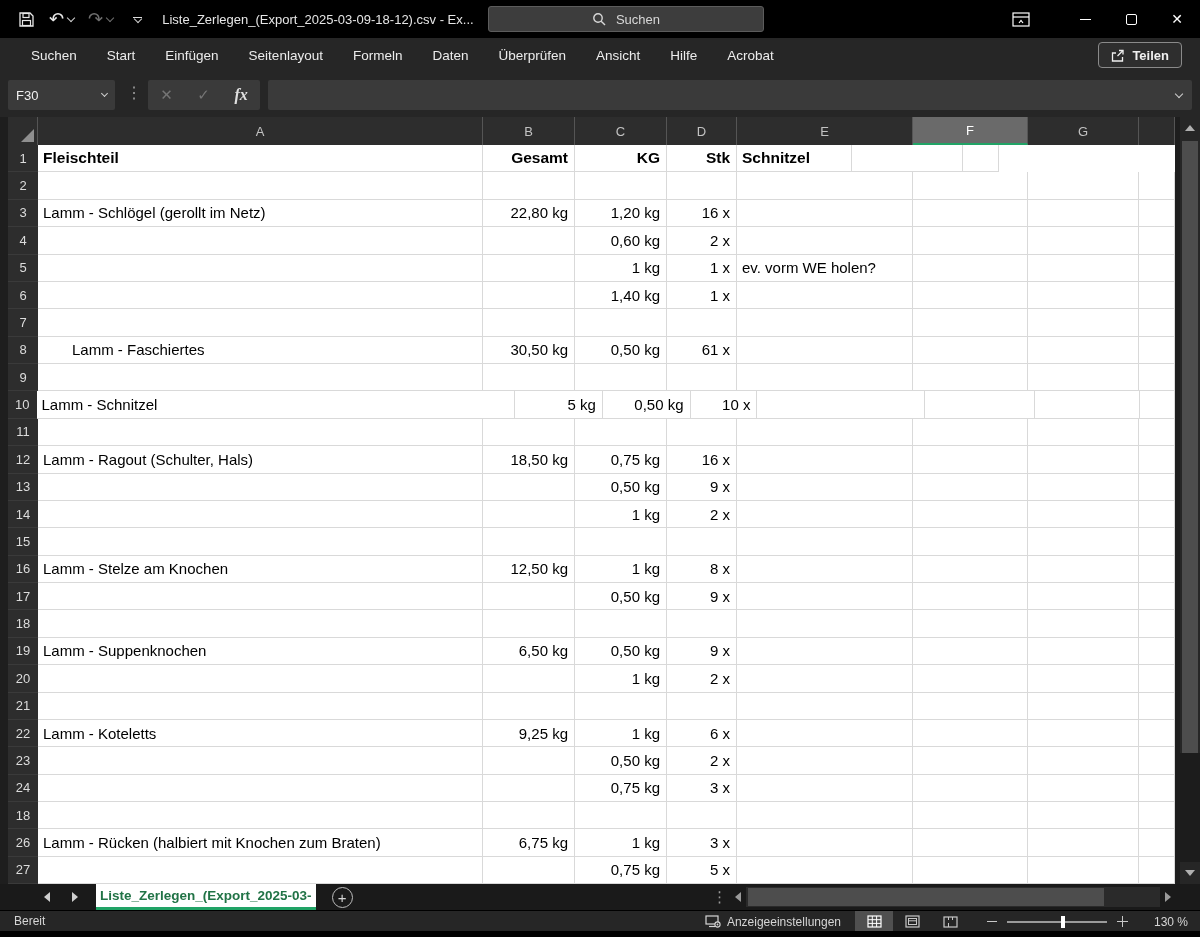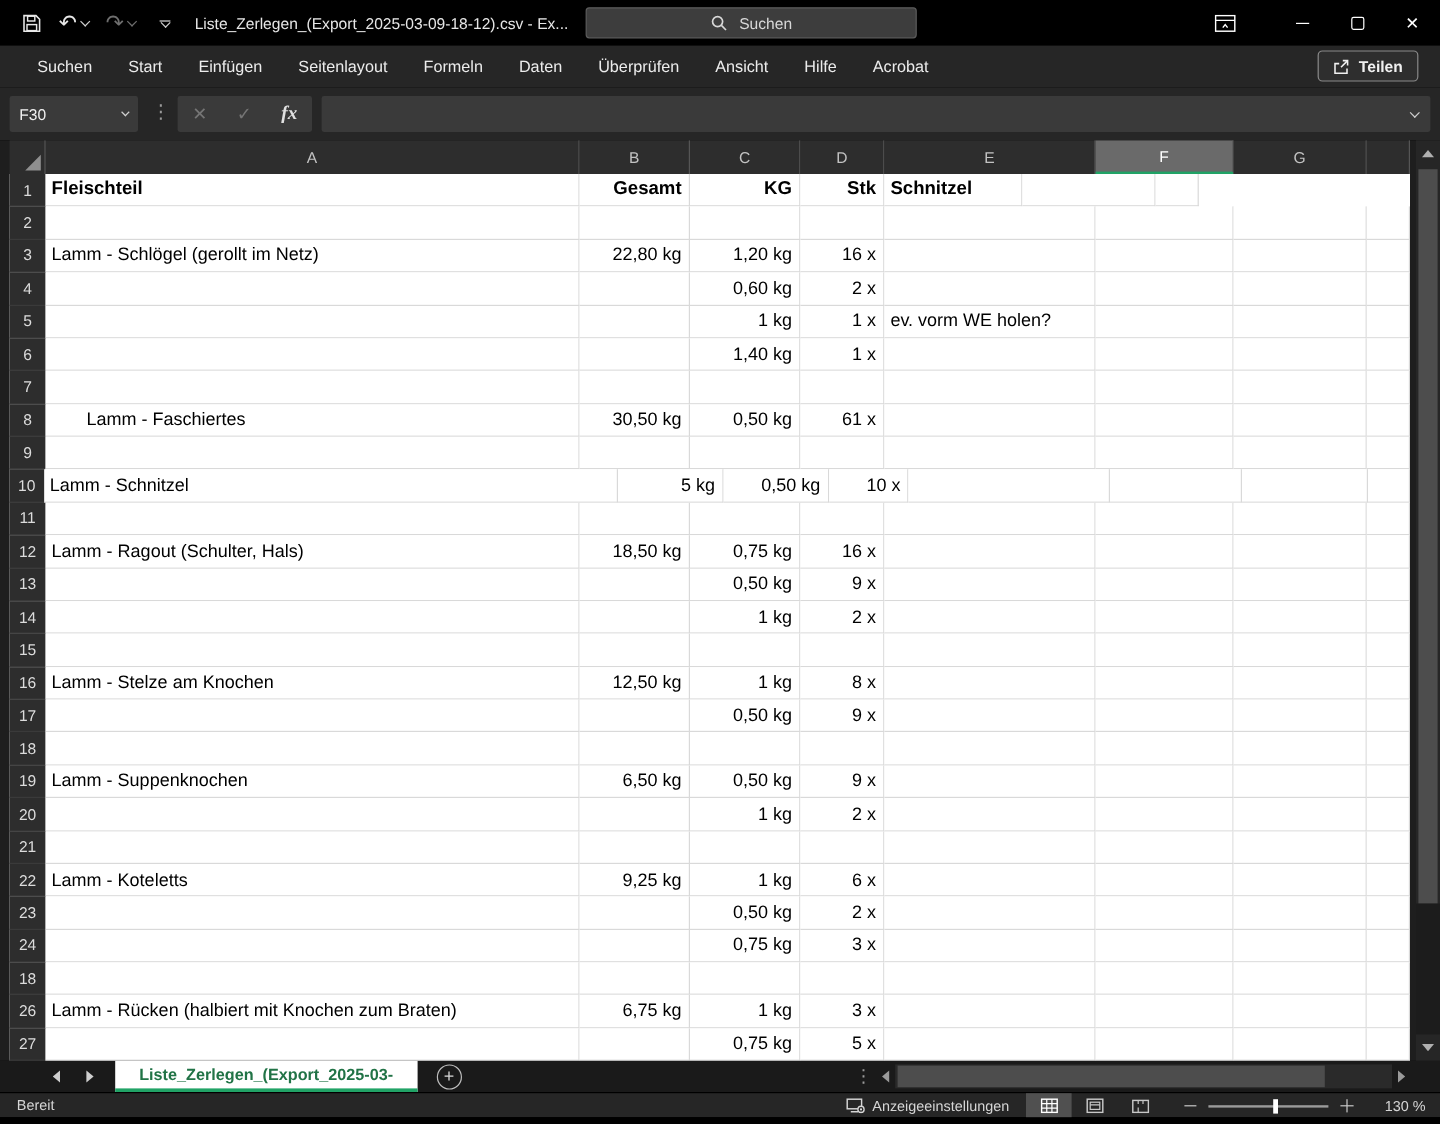--- a/index.html
+++ b/index.html
@@ -82,21 +82,21 @@
   .tri-down { width:0; height:0; border-left:5px solid transparent; border-right:5px solid transparent; border-top:6px solid #b0b0b0; }
   .vs-thumb { position:absolute; left:2px; top:24px; width:16px; height:612px; background:#4d4d4d; }
   .vs-track-low { position:absolute; left:0; top:636px; width:20px; height:109px; background:#1c1c1c; }
 
   
   .sheetbar { position:absolute; left:0; top:884px; width:1200px; height:26px; background:#1a1a1a;
     display:flex; align-items:center; }
   .nav-arrows { display:flex; align-items:center; gap:22px; padding-left:44px; }
   .tri-l { width:0; height:0; border-top:5px solid transparent; border-bottom:5px solid transparent; border-right:6px solid #cfcfcf; }
   .tri-r { width:0; height:0; border-top:5px solid transparent; border-bottom:5px solid transparent; border-left:6px solid #cfcfcf; }
-  .sheet-tab { margin-left:18px; height:26px; padding:0 20px; background:#fff;
+  .sheet-tab { margin-left:18px; height:26px; padding:0 4px; background:#fff;
     border-bottom:3px solid #21a366; display:flex; align-items:center;
     color:#217346; font-size:13.5px; font-weight:700; white-space:nowrap; }
   .add-sheet { margin-left:16px; width:21px; height:21px; border:1.5px solid #bdbdbd; border-radius:50%;
     display:flex; align-items:center; justify-content:center; color:#d5d5d5; font-size:15px; line-height:1; }
   .sheet-dots { position:absolute; left:712px; color:#9a9a9a; font-size:15px; }
   .hscroll { position:absolute; left:730px; top:3px; width:446px; height:20px; display:flex; align-items:center; }
   .hs-btn { width:16px; height:20px; display:flex; align-items:center; justify-content:center; }
   .hs-track { position:relative; width:414px; height:20px; background:#2a2a2a; }
   .hs-thumb { position:absolute; left:2px; top:1px; width:356px; height:18px; background:#4d4d4d; }
 

